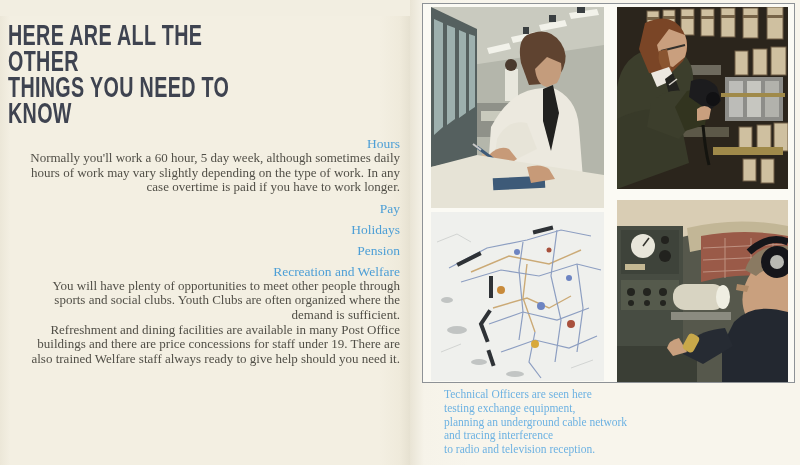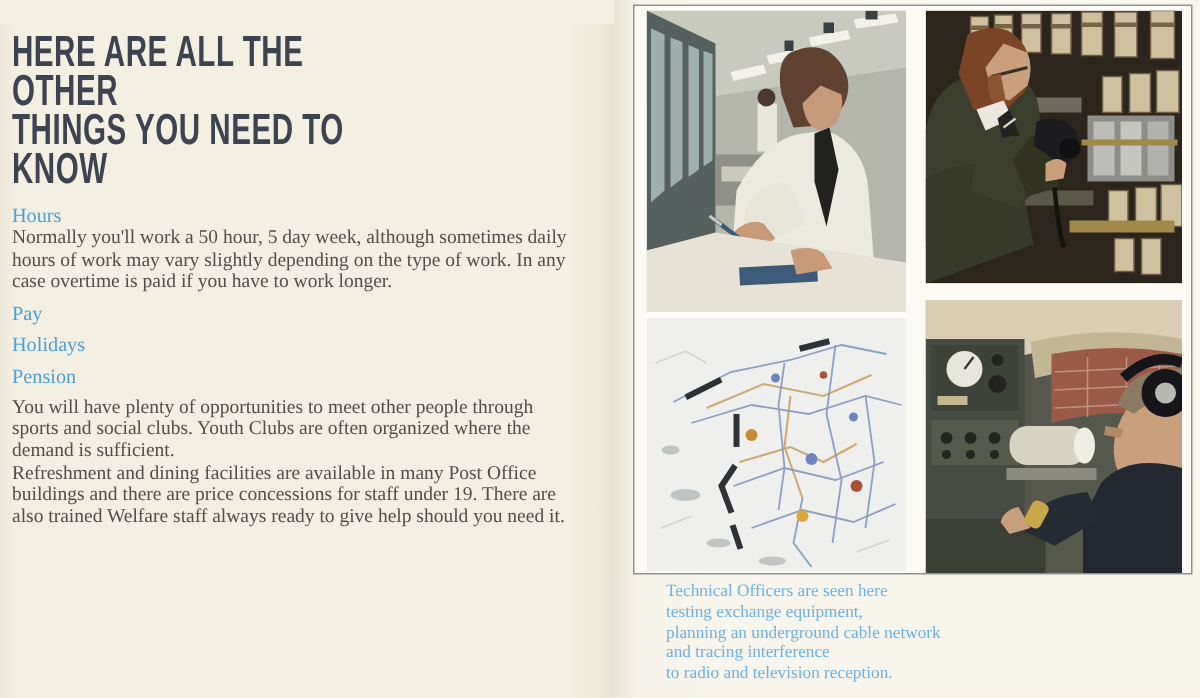--- a/index.html
+++ b/index.html
@@ -13,21 +13,21 @@
     position:absolute;left:0;top:16px;width:410px;height:465px;
     background:linear-gradient(90deg,#ece7d8 0,#f3efe2 10px,#f3efe2 380px,#efeadb 400px,#e6e1d1 410px);
   }
   .left-inner{position:absolute;left:8px;top:6px;width:392px;}
   .title{
     font-family:"Liberation Sans",sans-serif;font-weight:700;
     font-size:29px;line-height:26px;color:#3e4350;
     transform:scaleX(0.68);transform-origin:0 0;
     white-space:pre-line;letter-spacing:0.5px;margin:0 0 10px 0;
   }
-  .section{margin:0 0 6px 0;}
+  .section{margin:0 0 6px 0;text-align:right;}
   .sec-heading{
     font-size:13.5px;line-height:15px;color:#4d9fd6;margin:0;font-weight:400;
   }
   .sec-body{
     font-size:13px;line-height:14.6px;color:#514f47;margin:0;
     white-space:pre-line;
   }
   
   .page-right{
     position:absolute;left:410px;top:0;width:390px;height:465px;
@@ -52,38 +52,39 @@
 </head>
 <body>
 
 <div class="page-left">
   <div class="left-inner">
     <h1 class="title">HERE ARE ALL THE OTHER
 THINGS YOU NEED TO KNOW</h1>
 
     <div class="section">
       <h2 class="sec-heading">Hours</h2>
-      <p class="sec-body">Normally you'll work a 50 hour, 5 day week, although sometimes daily
+      <p class="sec-body">Normally you'll work a 60 hour, 5 day week, although sometimes daily
 hours of work may vary slightly depending on the type of work. In any
 case overtime is paid if you have to work longer.</p>
     </div>
 
     <div class="section">
       <h2 class="sec-heading">Pay</h2>
     </div>
 
     <div class="section">
       <h2 class="sec-heading">Holidays</h2>
     </div>
 
     <div class="section">
       <h2 class="sec-heading">Pension</h2>
     </div>
 
     <div class="section">
+      <h2 class="sec-heading">Recreation and Welfare</h2>
       <p class="sec-body">You will have plenty of opportunities to meet other people through
 sports and social clubs. Youth Clubs are often organized where the
 demand is sufficient.
 Refreshment and dining facilities are available in many Post Office
 buildings and there are price concessions for staff under 19. There are
 also trained Welfare staff always ready to give help should you need it.</p>
     </div>
   </div>
 </div>
 

